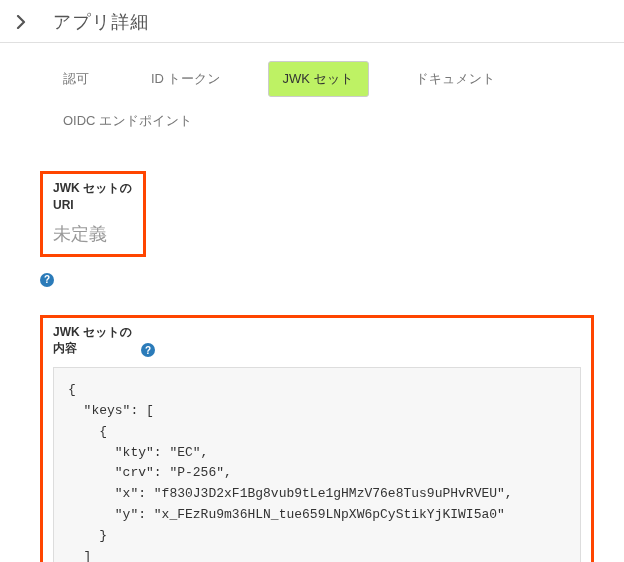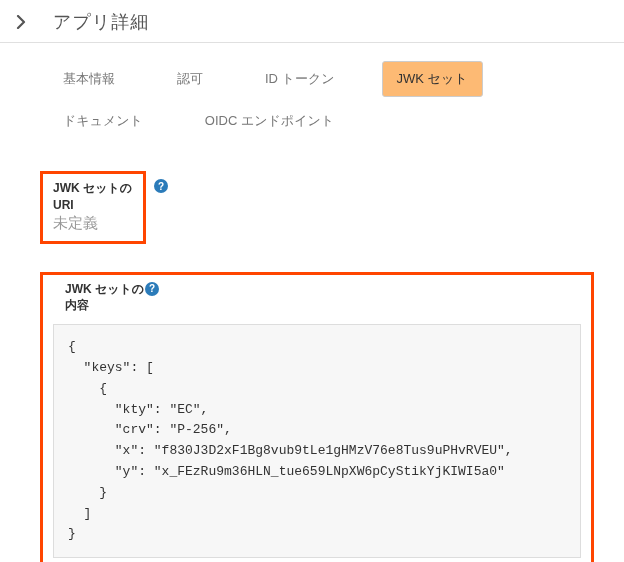--- a/index.html
+++ b/index.html
@@ -50,38 +50,38 @@
       font-size: 13px;
       color: #777;
       cursor: pointer;
       border: 1px solid transparent;
       border-radius: 3px;
       white-space: nowrap;
     }
     .tab.active {
       color: #333;
       border: 1px solid #ccc;
-      background: #fdba74;
+      background: #bef264;
     }
     .content {
       padding: 24px 30px 10px 40px;
     }
     .section {
       margin-bottom: 28px;
     }
     .highlight-box {
       border: 3px solid #ff4500;
       padding: 6px 10px 8px;
       display: inline-block;
       min-width: 104px;
     }
     .section-heading-row {
       display: flex;
-      align-items: flex-start;
-      margin-left: 12px;
+      align-items: flex-end;
+      gap: 8px;
     }
     .section-heading {
       font-size: 12px;
       font-weight: 700;
       color: #333;
       line-height: 1.4;
     }
     .help-icon {
       width: 14px;
       height: 14px;
@@ -91,22 +91,23 @@
       display: inline-flex;
       align-items: center;
       justify-content: center;
       font-size: 10px;
       font-weight: bold;
       cursor: pointer;
       flex-shrink: 0;
       margin-top: 1px;
     }
     .undefined-text {
-      font-size: 15px;
+      font-size: 18px;
       color: #999;
+      margin-top: 8px;
     }
     .highlight-box-large {
       border: 3px solid #ff4500;
       padding: 6px 10px 10px;
     }
     .code-block {
       background: #f7f7f7;
       border: 1px solid #ddd;
       padding: 12px 14px;
       margin-top: 10px;
@@ -126,32 +127,31 @@
     <svg width="12" height="14" viewBox="0 0 12 14">
         <path d="M3 1 L9 7 L3 13" stroke="#555" stroke-width="2.2" fill="none" stroke-linecap="round" stroke-linejoin="round"></path>
       </svg>
   </span>
   <h1 class="page-title">アプリ詳細</h1>
 </div>
 
 <hr class="divider">
 
 <div class="tabs">
-  <div class="tab">基本情報</div>
   <div class="tab">認可</div>
   <div class="tab">ID トークン</div>
   <div class="tab active">JWK セット</div>
   <div class="tab">ドキュメント</div>
   <div class="tab">OIDC エンドポイント</div>
 </div>
 
 <div class="content">
 
   <div class="section">
-    <div style="display:flex;align-items:flex-start;gap:8px;">
+    <div style="display:flex;align-items:flex-start;gap:8px;flex-direction:column;">
       <div class="highlight-box">
         <div class="section-heading" style="max-width:80px;">JWK セットの URI</div>
         <div class="undefined-text">未定義</div>
       </div>
       <span class="help-icon" style="margin-top:8px;">?</span>
     </div>
   </div>
 
   <div class="section">
     <div class="highlight-box-large">

